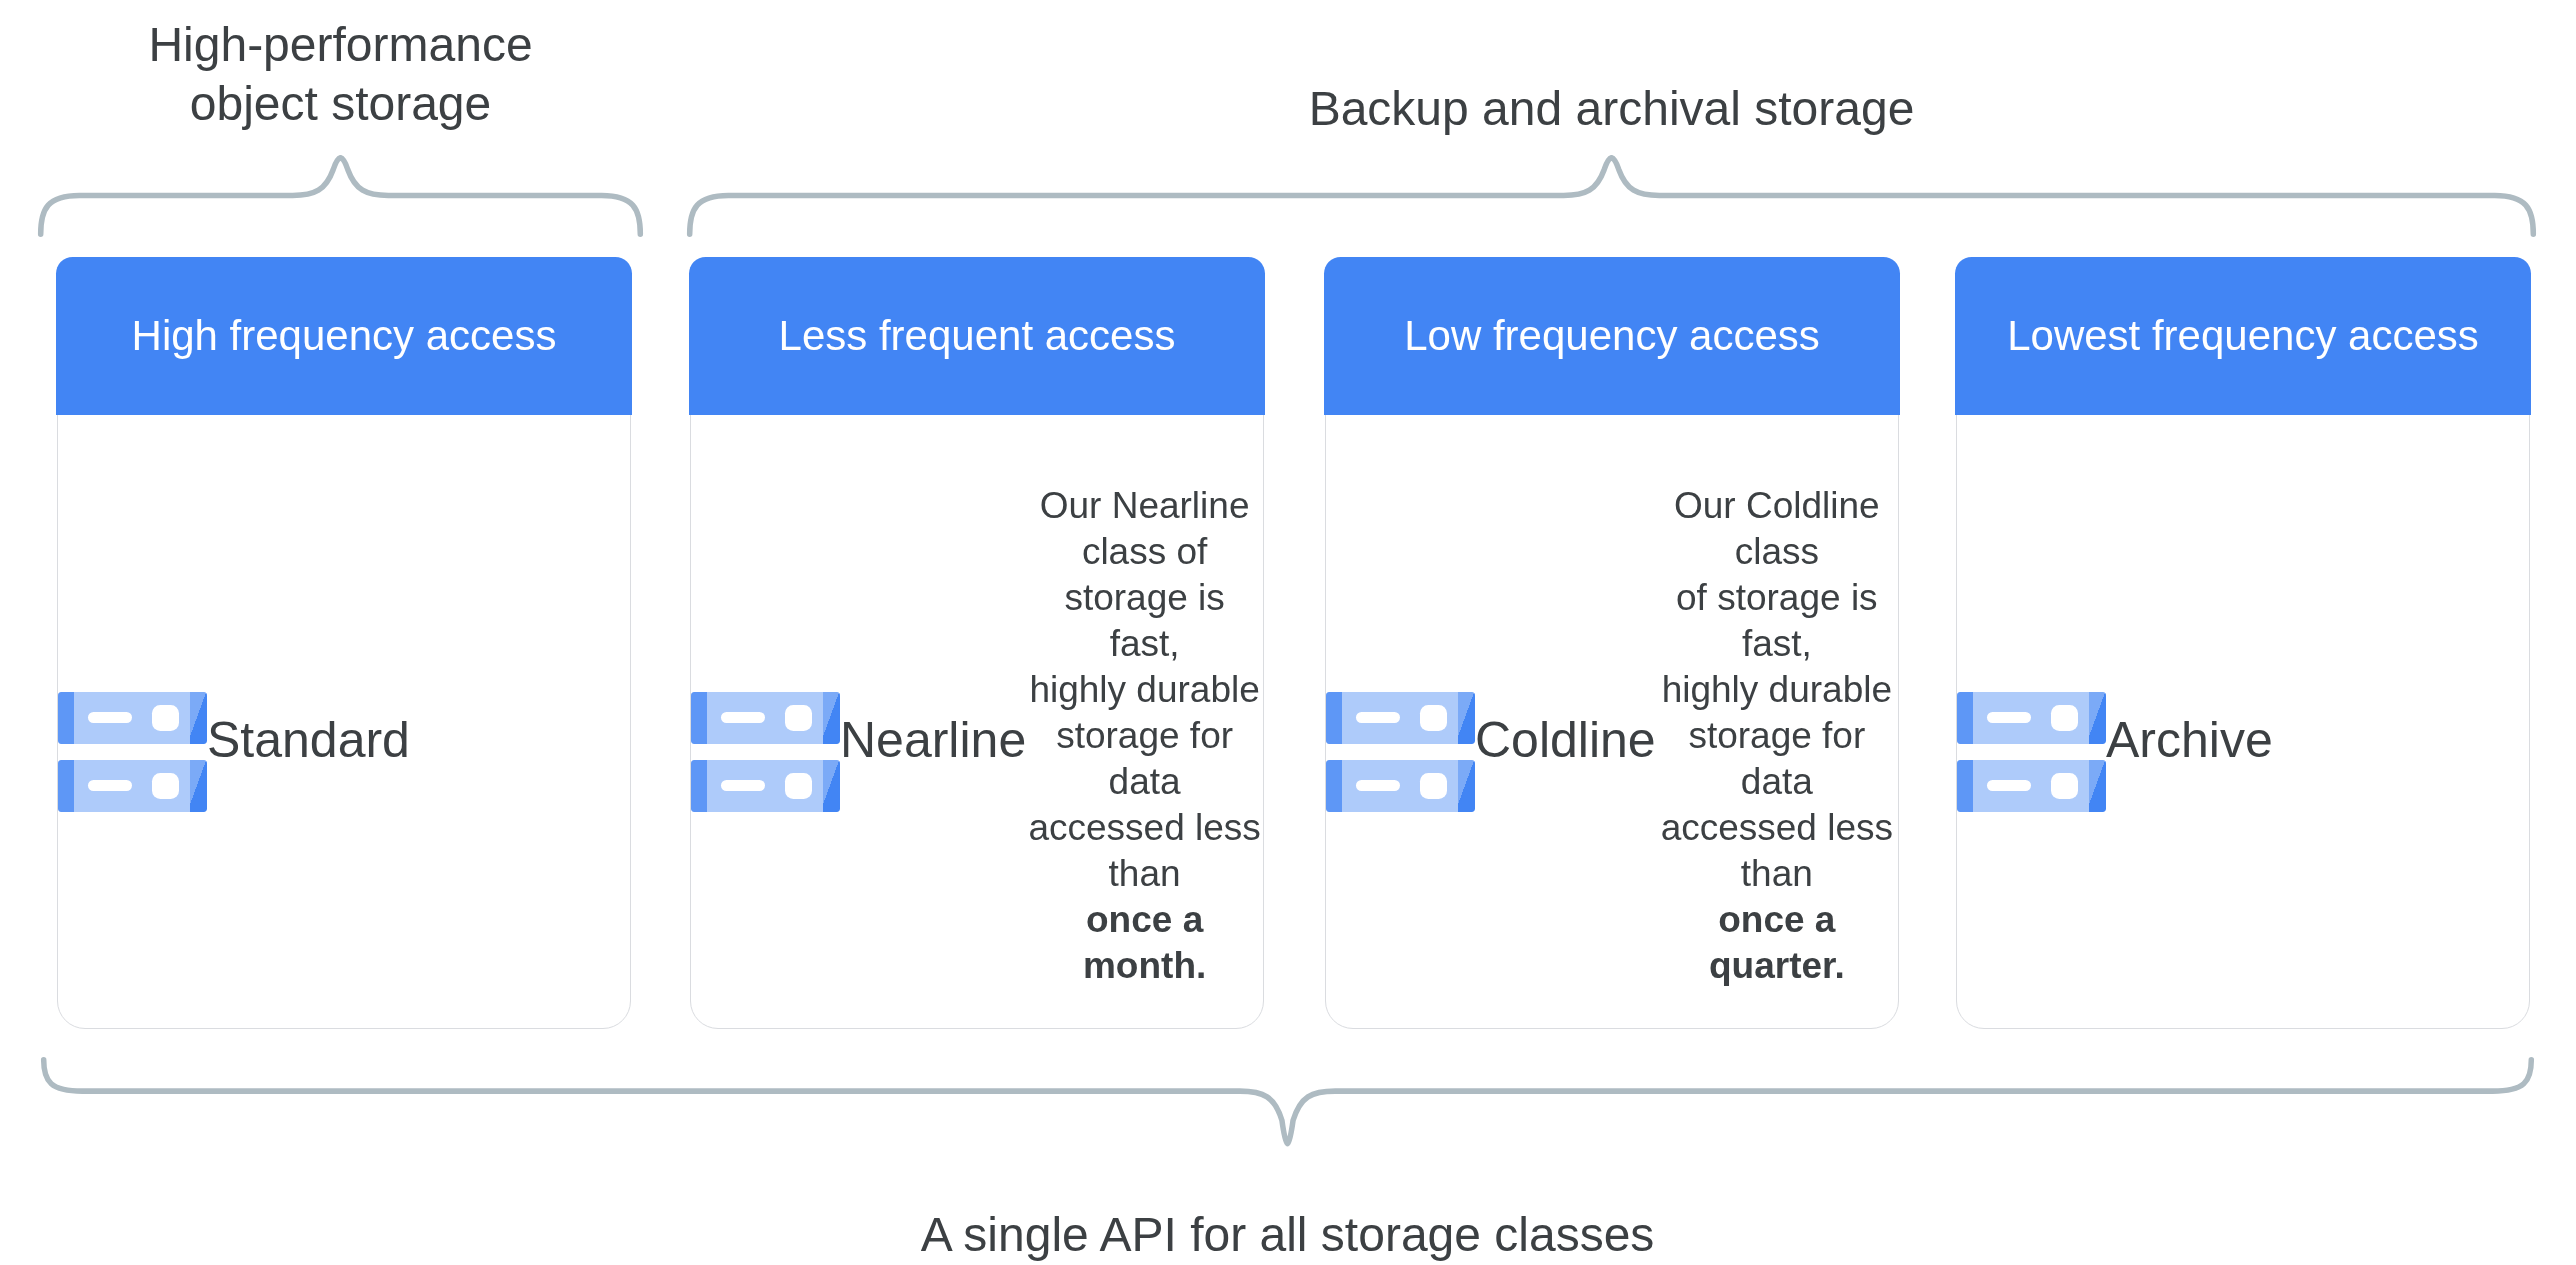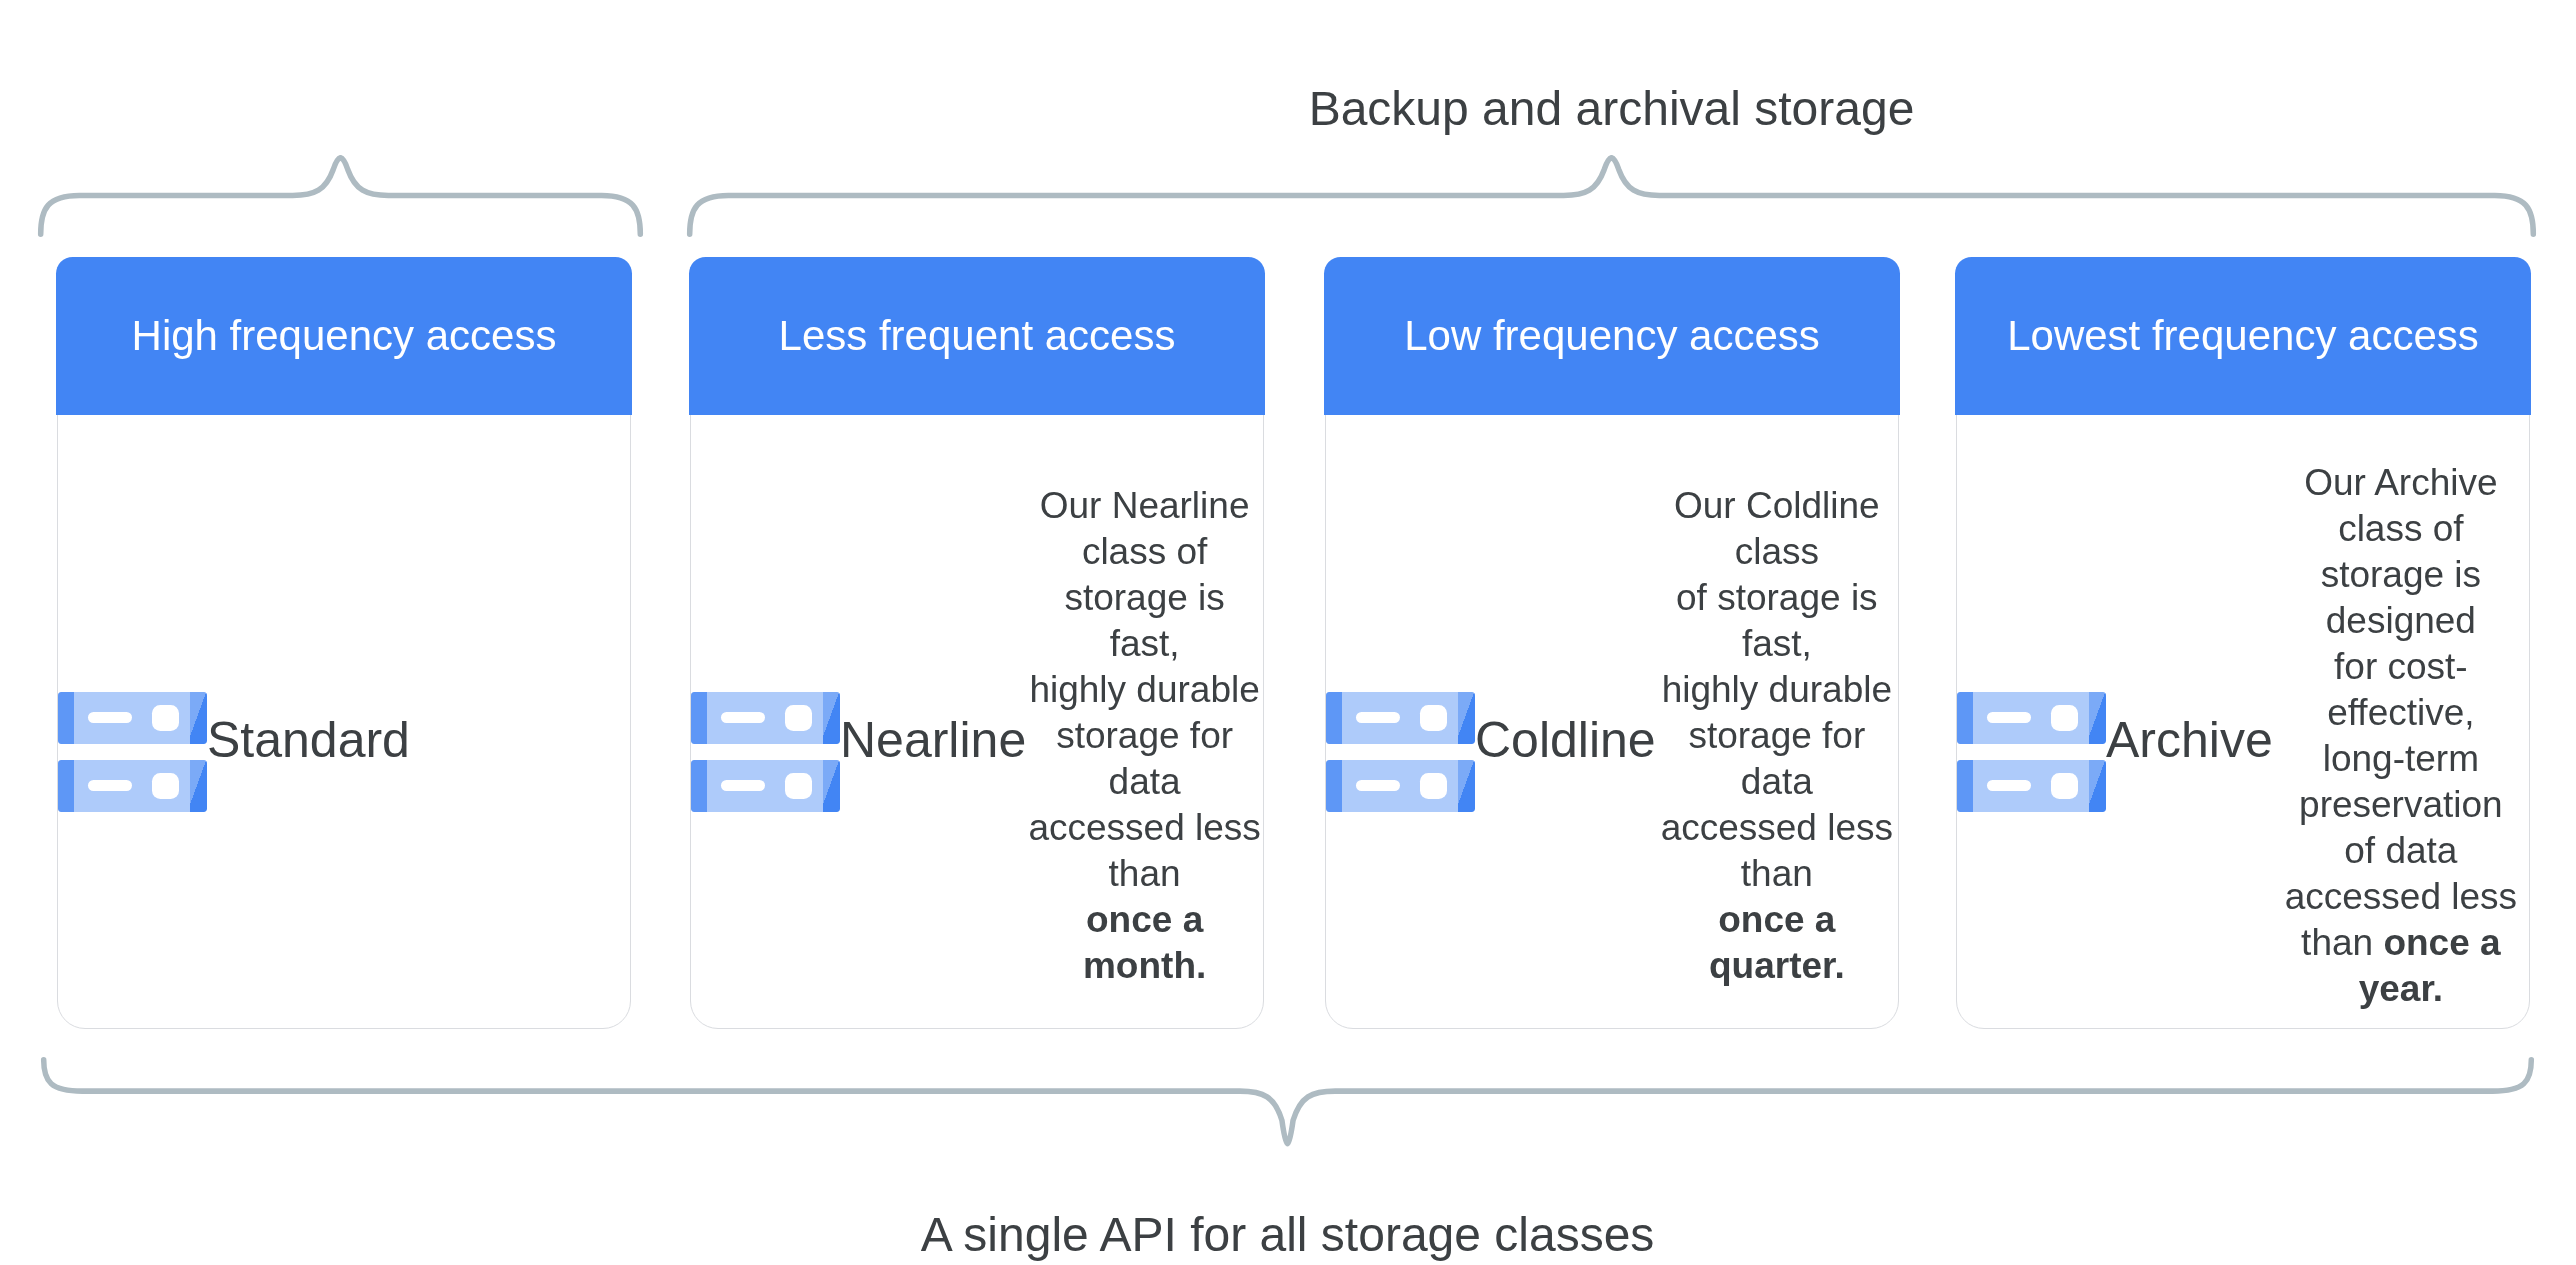--- a/index.html
+++ b/index.html
@@ -58,20 +58,22 @@
   .sq{position:absolute;left:94px;top:13px;width:27px;height:26px;border-radius:8.3px;background:var(--icon-detail);}
   .card-title{margin-top:37px;font-size:50px;font-weight:500;line-height:53px;text-align:center;}
   .card-desc{margin-top:29px;font-size:37px;line-height:46px;text-align:center;white-space:pre-line;}
   .card-desc b{font-weight:700;}
 </style>
 </head>
 <body>
 
 <div class="canvas">
 
+  <div class="group-label label-left">High-performance
+object storage</div>
 
   <div class="group-label label-right">Backup and archival storage</div>
 
   <svg class="brace brace-left" width="607" height="85" viewBox="0 0 660 92" fill="none">
     <path d="M 4 88 C 4 60 12 46 46 46 L 278 46 C 302 46 314 40 322 18 Q 326 6 330 5 Q 334 6 338 18 C 346 40 358 46 382 46 L 614 46 C 648 46 656 60 656 88" stroke="currentColor" stroke-width="6" stroke-linecap="round" stroke-linejoin="round"></path>
   </svg>
 
   <svg class="brace brace-right" width="1851" height="85" viewBox="0 0 2012 92" fill="none">
     <path d="M 4 88 C 4 60 12 46 46 46 L 954 46 C 978 46 990 40 998 18 Q 1002 6 1006 5 Q 1010 6 1014 18 C 1022 40 1034 46 1058 46 L 1966 46 C 2000 46 2008 60 2008 88" stroke="currentColor" stroke-width="6" stroke-linecap="round" stroke-linejoin="round"></path>
   </svg>
@@ -168,23 +170,17 @@
           <span class="strip-r"></span>
         </div>
         <div class="srow">
           <span class="strip-l"></span>
           <span class="dash"></span>
           <span class="sq"></span>
           <span class="strip-r"></span>
         </div>
       </div>
       <div class="card-title">Archive</div>
-      <div class="card-desc"><span>Our Archive class of
-storage is designed
-for cost-effective,
-long-term preservation
-of data accessed less
-than </span><b>once a year.</b></div>
     </div>
   </div>
 
 </div>
 
 
 </body></html>

